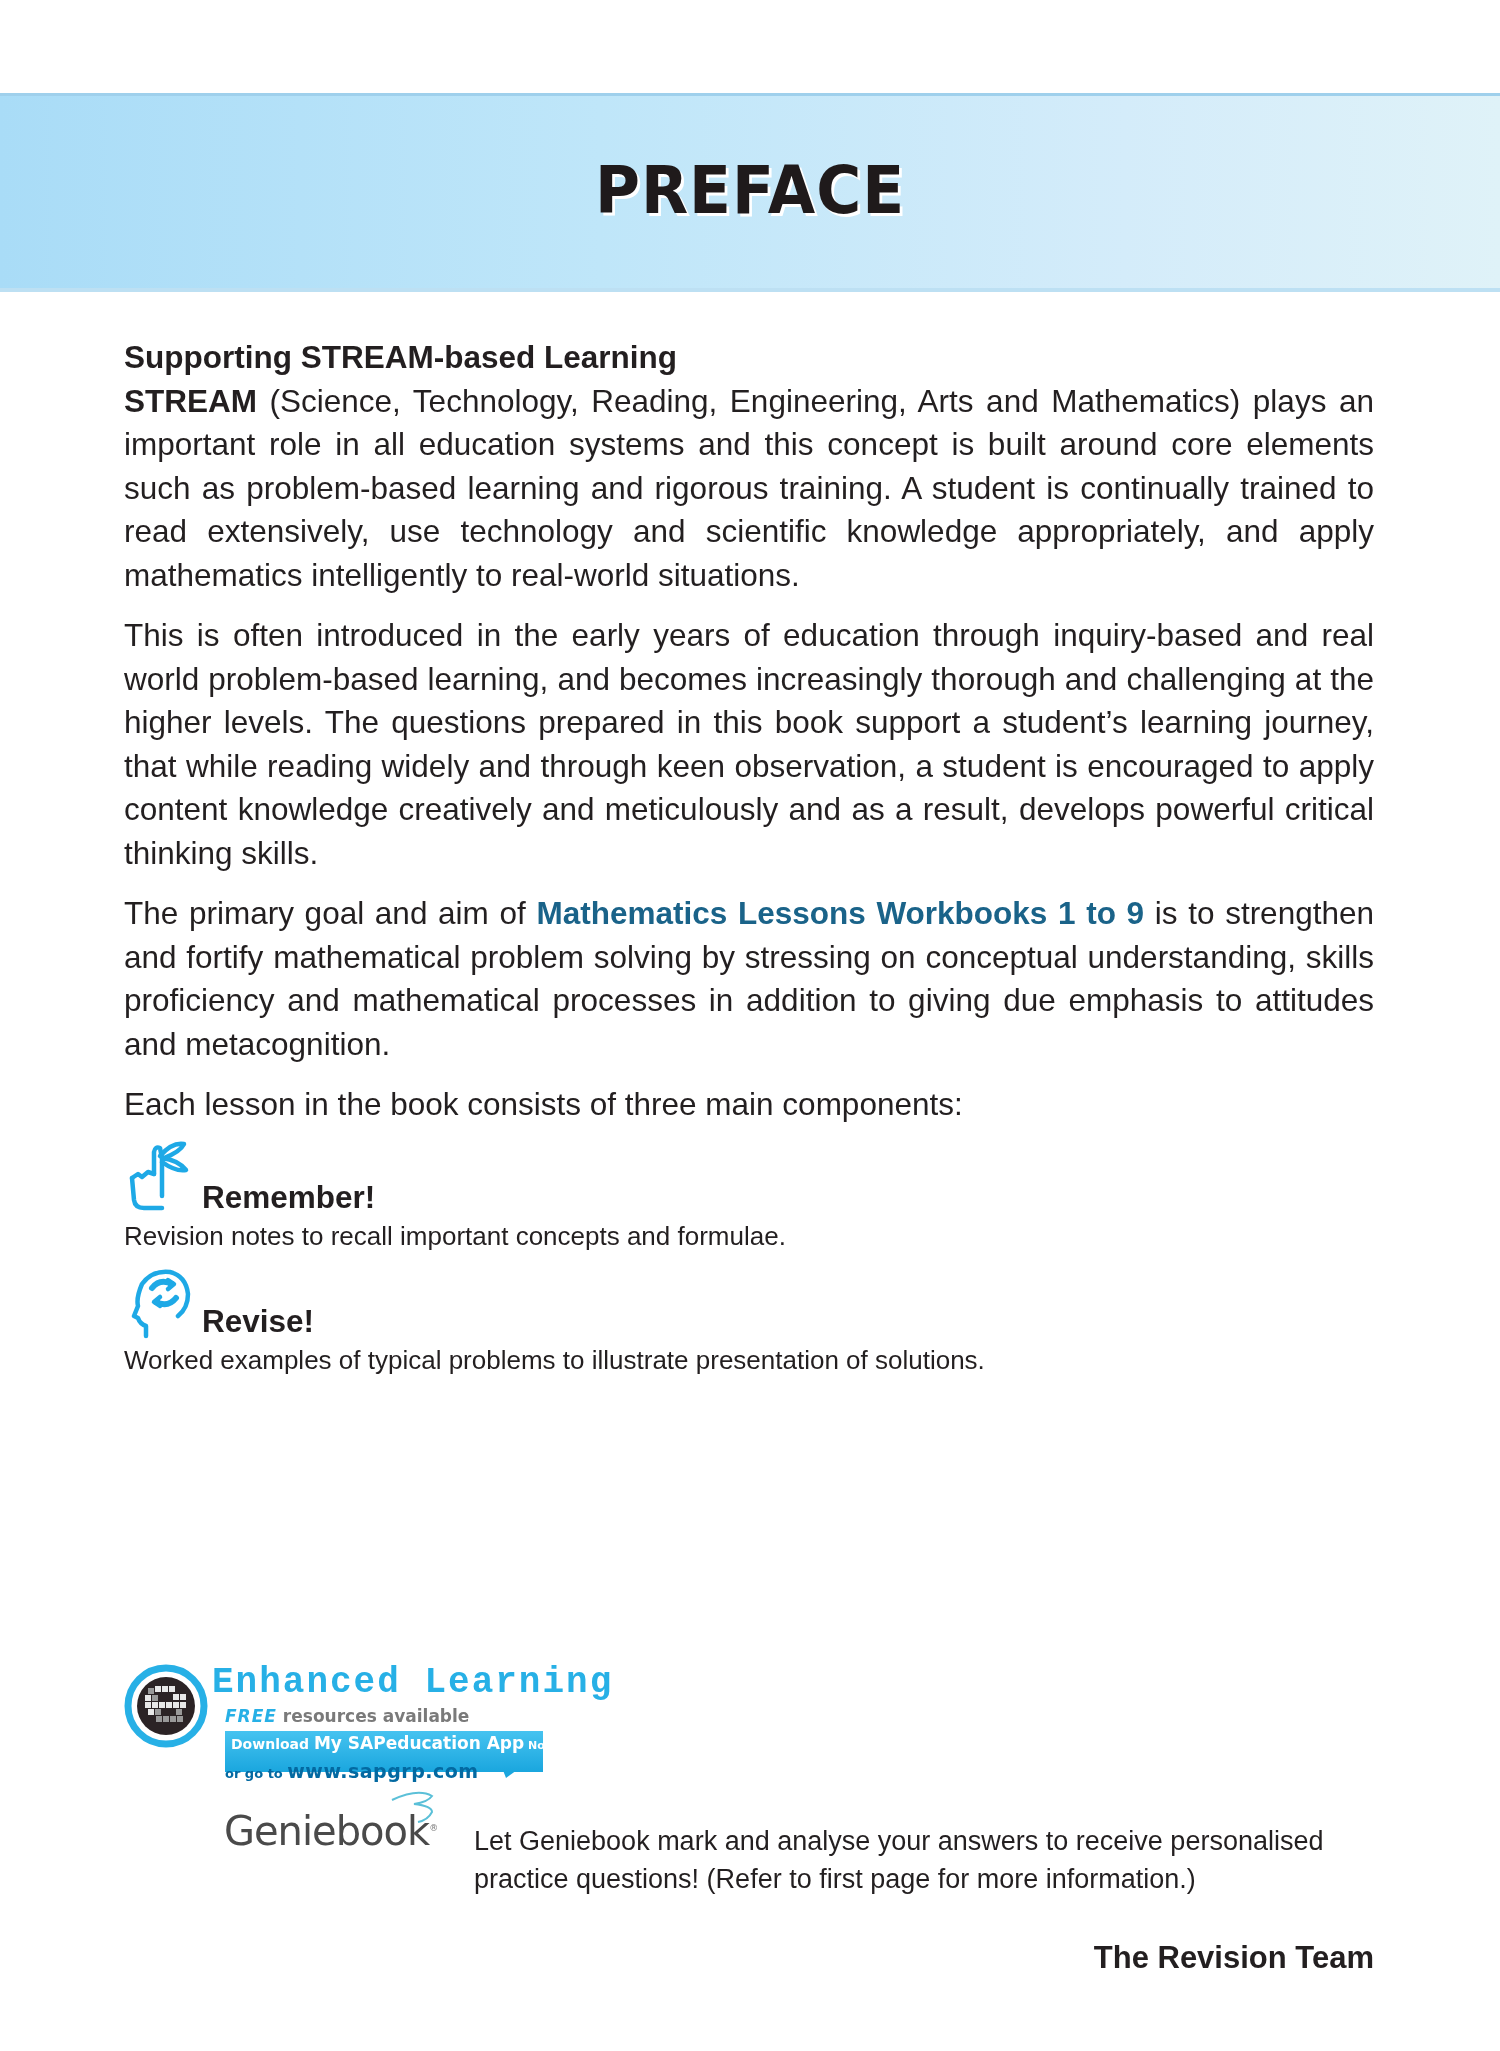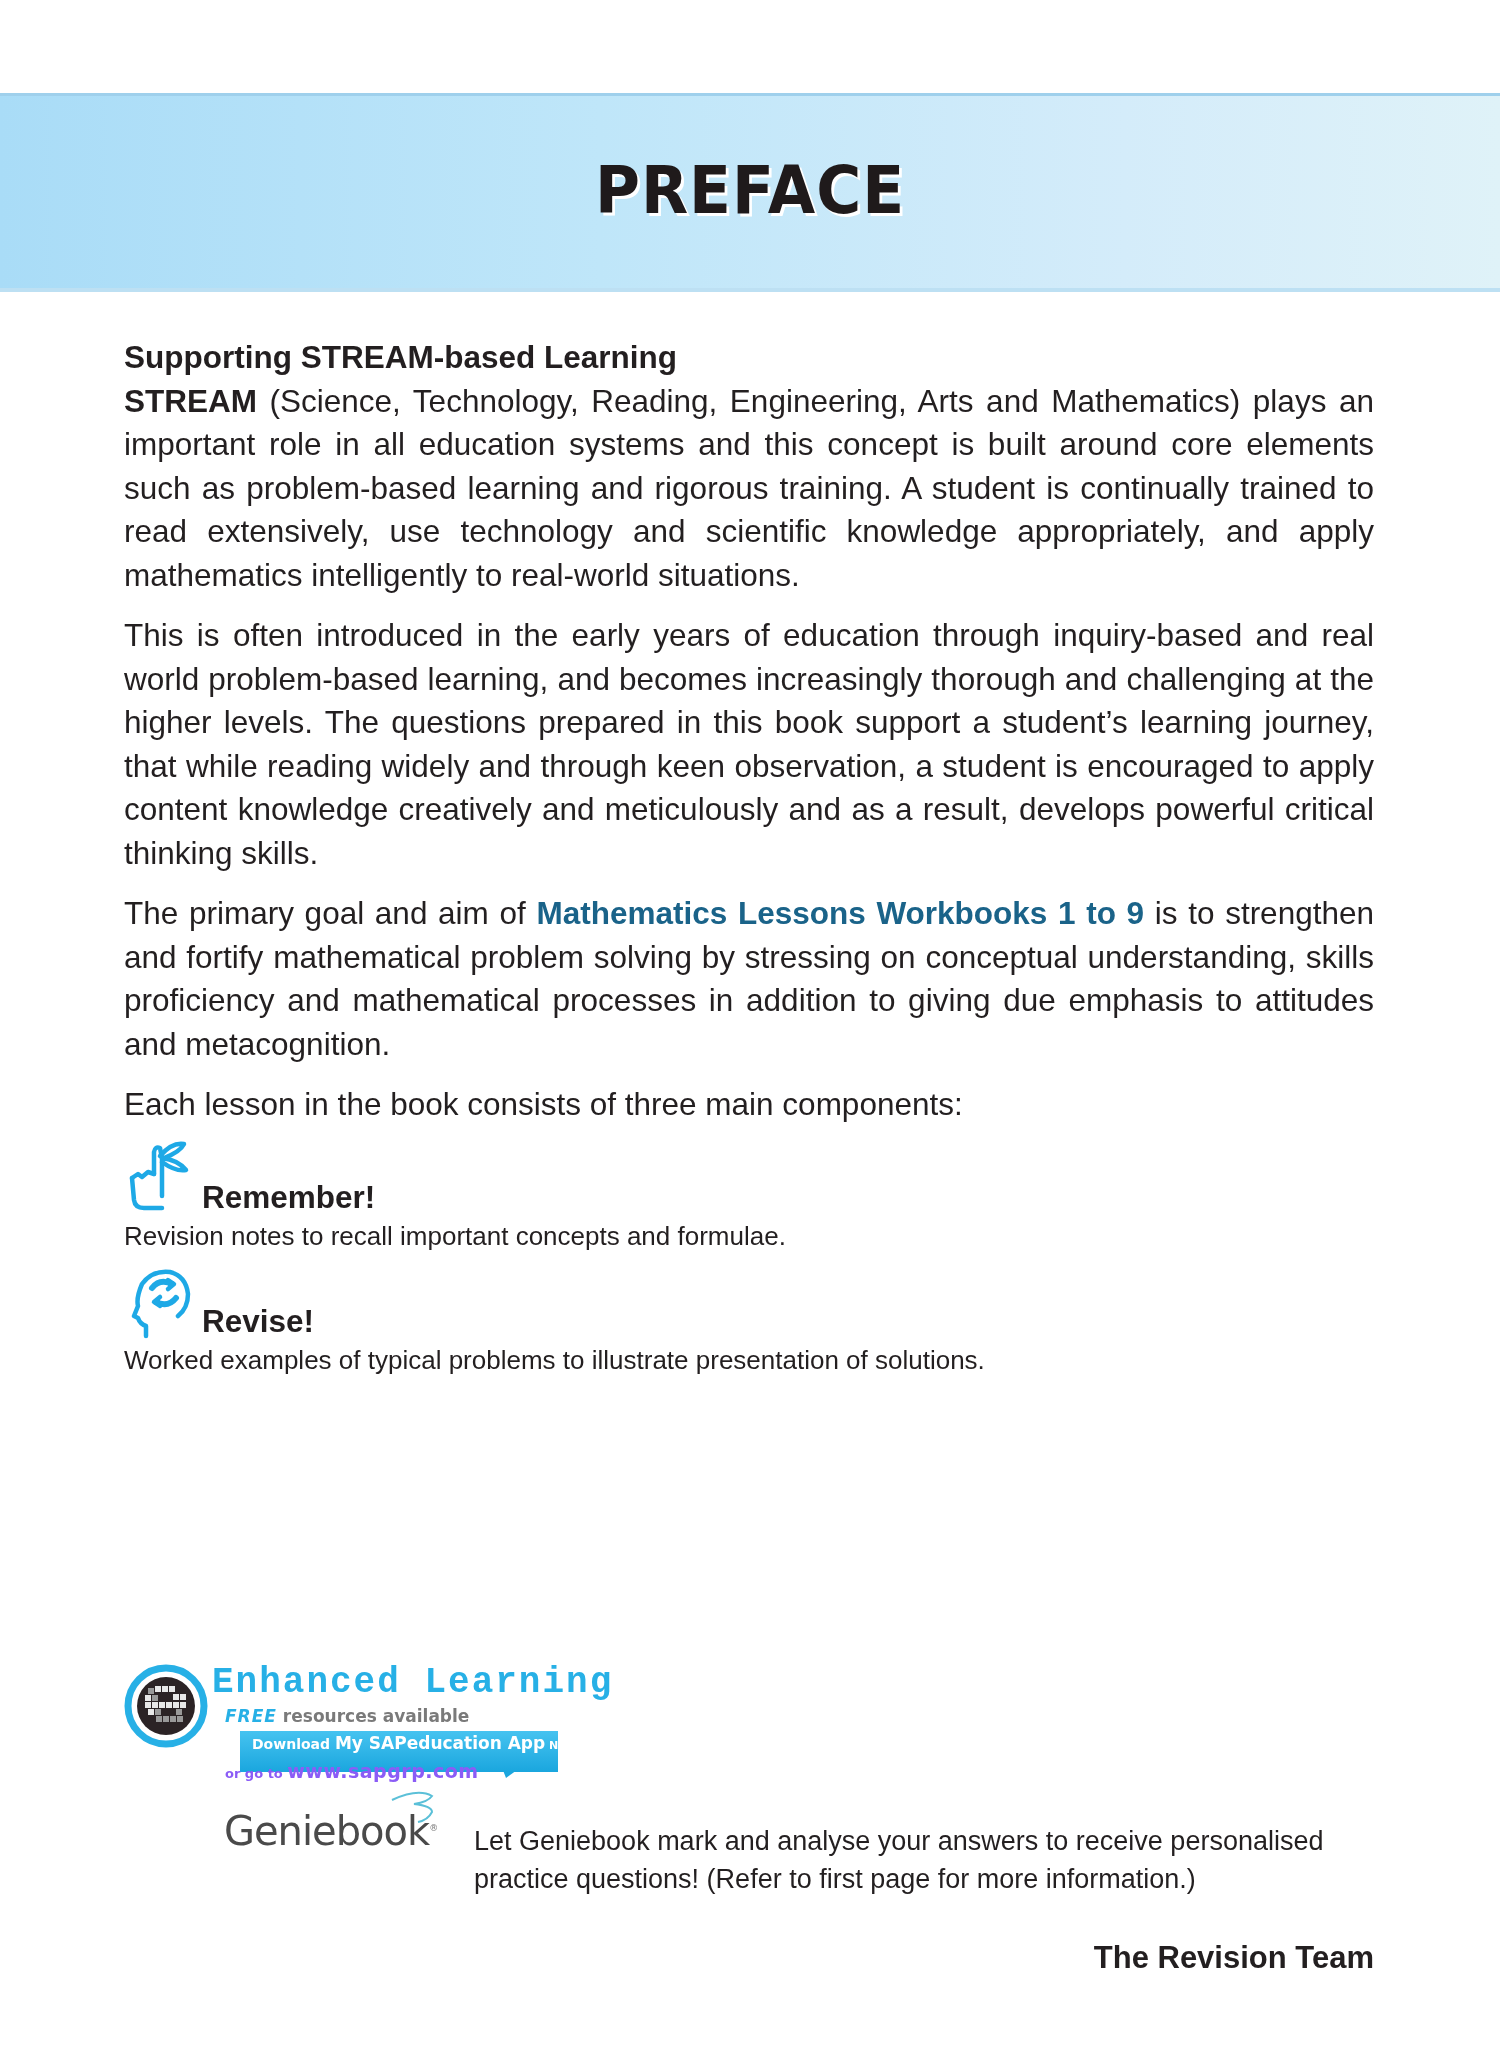--- a/index.html
+++ b/index.html
@@ -40,32 +40,32 @@
   }
   .enh-free {
     position: absolute; left: 101px; top: 44px; font-family: "DejaVu Sans", sans-serif;
     font-weight: bold; font-size: 17px; color: #7a7a7a; white-space: nowrap;
   }
   .enh-free .free { color: #27b0e6; font-style: italic; letter-spacing: 1px; }
   .enh-btn {
     position: absolute; left: 101px; top: 69px; width: 318px; height: 41px;
     background: linear-gradient(180deg, #46c3f0, #1aa6de); color: #ffffff;
     font-family: "DejaVu Sans", sans-serif; font-weight: bold; font-size: 14px; line-height: 24px;
-    padding-left: 12px; white-space: nowrap; box-sizing: border-box; margin-left: 15px;
+    padding-left: 6px; white-space: nowrap; box-sizing: border-box;
   }
   .enh-btn .big { font-size: 17px; }
   .enh-btn .small { font-size: 11px; }
   .enh-tail {
     position: absolute; left: 372px; top: 90px; width: 0; height: 0;
     border-left: 10px solid transparent; border-right: 36px solid transparent;
     border-top: 26px solid #1aa6de;
   }
   .enh-url {
     position: absolute; left: 101px; top: 98px; font-family: "DejaVu Sans", sans-serif;
-    font-weight: bold; font-size: 13px; color: #8b5cf6; white-space: nowrap;
+    font-weight: bold; font-size: 13px; color: #0369a1; white-space: nowrap;
   }
   .enh-url .url { font-size: 19px; letter-spacing: 0.5px; }
   .genie-logo {
     position: absolute; left: 224px; top: 1808px; font-family: "DejaVu Sans", sans-serif;
     font-size: 40px; color: #4a4a4a; letter-spacing: -1px;
   }
   .genie-logo sup { font-size: 9px; color: #777; }
   .genie-swirl { position: absolute; left: 388px; top: 1790px; width: 60px; height: 34px; }
   .genie-text {
     position: absolute; left: 474px; top: 1822px; width: 900px;

